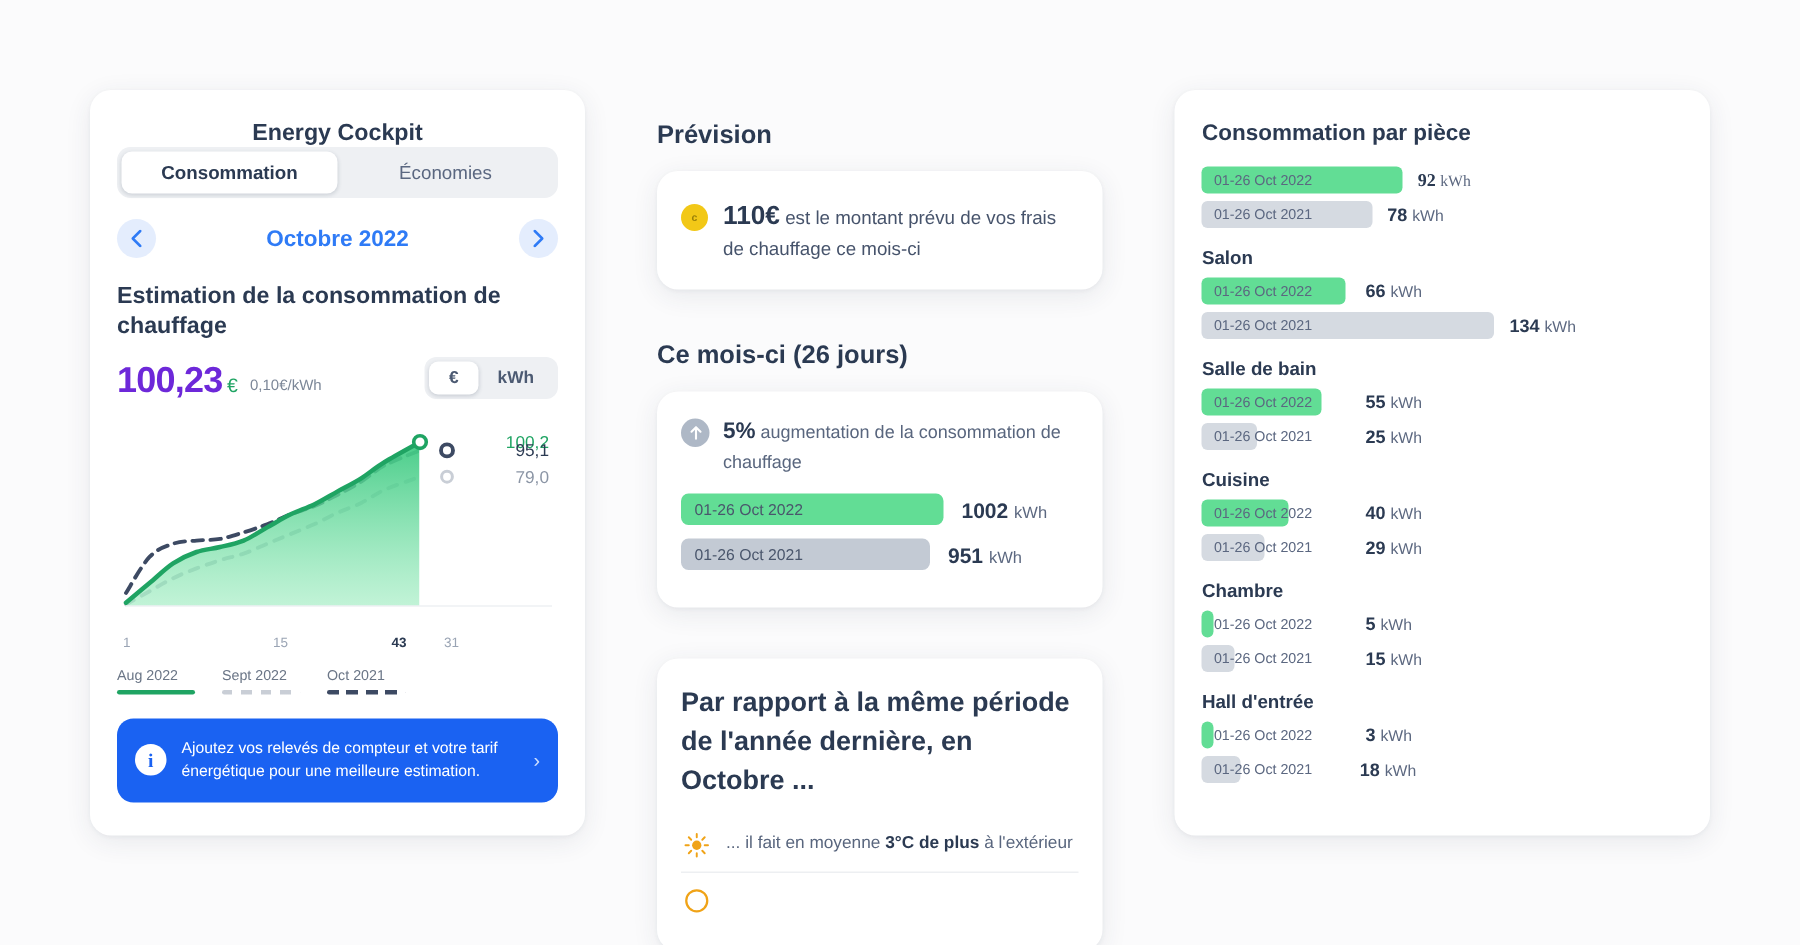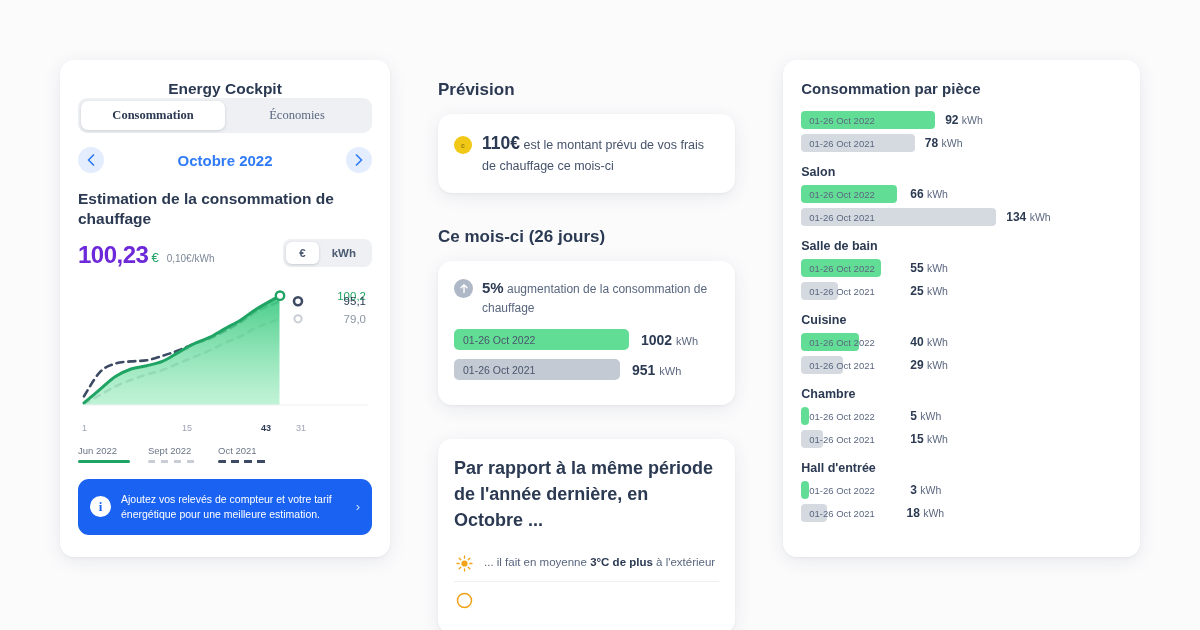--- a/index.html
+++ b/index.html
@@ -19,21 +19,21 @@
   .card {
     background: #fff;
     border-radius: 14px;
     box-shadow: 0 4px 18px rgba(40,55,80,0.09), 0 1px 3px rgba(40,55,80,0.05);
   }
 
   
   .cockpit { padding: 20px 18px 22px; }
   .cockpit-title { text-align: center; font-size: 15.5px; font-weight: bold; color: #2b3a52; margin-bottom: 0; }
 
-  .seg { display: flex; background: #eef0f3; border-radius: 9px; padding: 3px; margin-bottom: 14px; font-family: Liberation Serif, serif; }
+  .seg { display: flex; background: #eef0f3; border-radius: 9px; padding: 3px; margin-bottom: 14px; }
   .seg-item { flex: 1; text-align: center; font-size: 12.5px; padding: 7px 2px; border-radius: 7px; color: #5a6780; }
   .seg-item.active { background: #fff; color: #2b3a52; font-weight: 600;
     box-shadow: 0 1px 3px rgba(40,55,80,0.18); }
 
   .monthnav { display: flex; align-items: center; justify-content: space-between; margin-bottom: 16px; }
   .navbtn { width: 26px; height: 26px; border-radius: 50%; background: #e4edfd;
     display: flex; align-items: center; justify-content: center; }
   .navbtn svg { display: block; }
   .month-label { font-size: 15px; font-weight: bold; color: #2f7bf6; }
 
@@ -177,21 +177,21 @@
         <div class="axis">
           <span style="left:4px">1</span>
           <span style="left:104px">15</span>
           <span class="bold" style="left:183px">43</span>
           <span style="left:218px">31</span>
         </div>
       </div>
 
       <div class="legend">
         <div class="legend-item">
-          <div>Jun 2022</div>
+          <div>Aug 2022</div>
           <div class="legend-line" style="background:#1fa463"></div>
         </div>
         <div class="legend-item">
           <div>Sept 2022</div>
           <div class="legend-line" style="background:repeating-linear-gradient(to right,#c9ced6 0 7px,transparent 7px 13px)"></div>
         </div>
         <div class="legend-item">
           <div>Oct 2021</div>
           <div class="legend-line" style="background:repeating-linear-gradient(to right,#3d4a63 0 8px,transparent 8px 13px)"></div>
         </div>
@@ -269,21 +269,21 @@
 
   <div class="col col-right">
     <div class="card rooms">
       <div class="rooms-title">Consommation par pièce</div>
       <div id="rooms-list">
           <div class="room-block">
             <div class="room-bar-row">
               <div class="rbar y22" style="width: 133.881px;">
                 <div class="rbar-label">01-26 Oct 2022</div>
               </div>
-              <div class="rbar-val" style="margin-left: 10px;"><span>92</span> <em>kWh</em></div>
+              <div class="rbar-val" style="margin-left: 10px; font-family: Liberation Serif, serif;"><span>92</span> <em>kWh</em></div>
             </div>
             <div class="room-bar-row">
               <div class="rbar y21" style="width: 113.507px;">
                 <div class="rbar-label">01-26 Oct 2021</div>
               </div>
               <div class="rbar-val" style="margin-left: 10px;"><span>78</span> <em>kWh</em></div>
             </div>
           </div>
           <div class="room-block">
             <div class="room-name">Salon</div>

